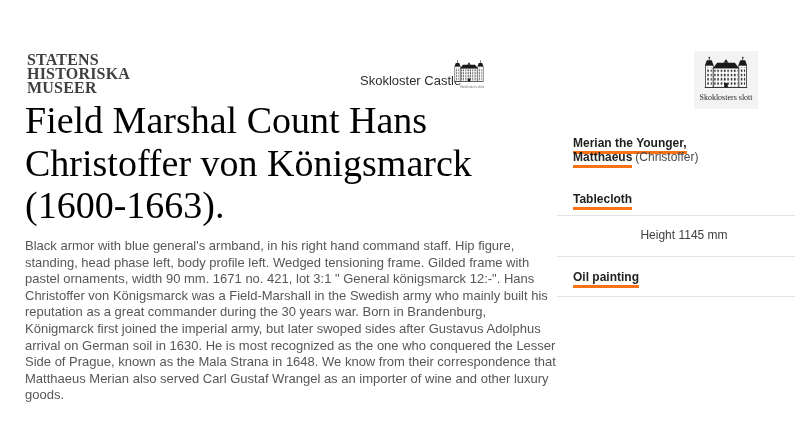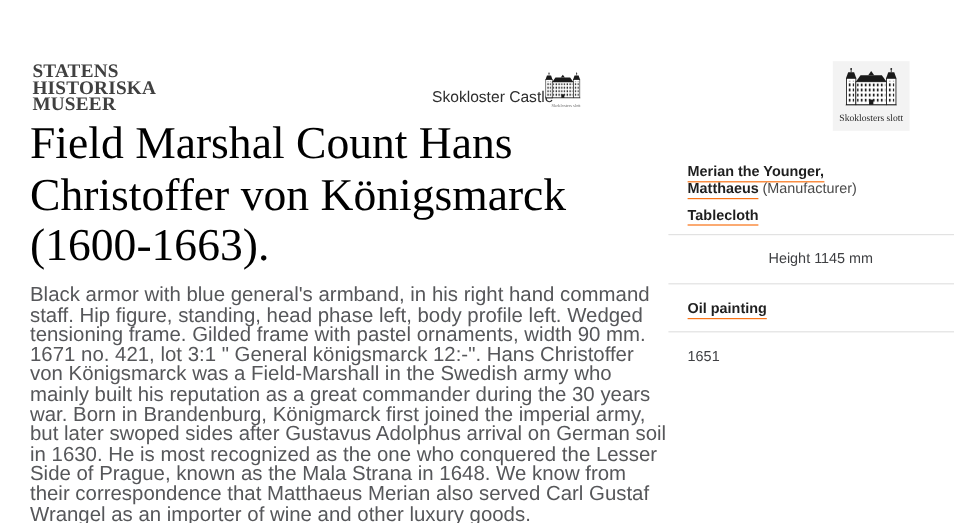--- a/index.html
+++ b/index.html
@@ -36,33 +36,33 @@
   }
 
   
   .article-title {
     position: absolute; left: 25px; top: 99px; width: 527px;
     font-family: "Liberation Serif", serif; font-weight: 400;
     font-size: 38px; line-height: 42.5px; color: #000;
   }
   .article-body {
     position: absolute; left: 25px; top: 238px; width: 531px;
-    font-size: 17px; line-height: 16.6px; color: #56575a;
+    font-size: 13px; line-height: 16.6px; color: #56575a;
   }
 
   
   .sidebar { position: absolute; left: 557px; top: 132px; width: 238px; }
   .sb-row { padding-left: 16px; font-size: 12px; color: #3f4043; line-height: 14px; }
   .sb-link {
     font-weight: 700; color: #1f1f1f;
-    border-bottom: 1px solid #f97316; padding-bottom: 1px; cursor: pointer;
+    border-bottom: 3px solid #f97316; padding-bottom: 1px; cursor: pointer;
   }
   .sb-role { color: #4a4a4a; margin-left: 3px; }
   .row-creator { margin-top: 4px; }
-  .row-type { margin-top: 8px; }
+  .row-type { margin-top: 28px; }
   .sb-divider { margin-top: 9px; border-top: 1px solid #e2e2e2; height: 0; }
   .row-dims { margin-top: 8px; line-height: 23px; text-align: center; }
   .row-technique { margin-top: 13px; }
   .divider-3 { margin-top: 12px; }
   .row-date { margin-top: 13px; }
 
   .castle-svg { display: inline-block; }
 </style>
 </head>
 <body>
@@ -115,38 +115,35 @@
   <div class="org-caption">Skoklosters slott</div>
 </div>
 
 <h1 class="article-title">Field Marshal Count Hans Christoffer von Königsmarck (1600-1663).</h1>
 
 <p class="article-body">Black armor with blue general's armband, in his right hand command staff. Hip figure, standing, head phase left, body profile left. Wedged tensioning frame. Gilded frame with pastel ornaments, width 90 mm. 1671 no. 421, lot 3:1 " General königsmarck 12:-". Hans Christoffer von Königsmarck was a Field-Marshall in the Swedish army who mainly built his reputation as a great commander during the 30 years war. Born in Brandenburg, Königmarck first joined the imperial army, but later swoped sides after Gustavus Adolphus arrival on German soil in 1630. He is most recognized as the one who conquered the Lesser Side of Prague, known as the Mala Strana in 1648. We know from their correspondence that Matthaeus Merian also served Carl Gustaf Wrangel as an importer of wine and other luxury goods.</p>
 
 <div class="sidebar">
 
   <div class="sb-row row-creator">
-    <span class="sb-link">Merian the Younger, Matthaeus</span><span class="sb-role">(Manufacturer)</span>
+    <span class="sb-link">Merian the Younger, Matthaeus</span><span class="sb-role">(Christoffer)</span>
   </div>
 
   <div class="sb-row row-type">
     <span class="sb-link">Tablecloth</span>
   </div>
 
   <div class="sb-divider"></div>
 
   <div class="sb-row row-dims">
     <div>Height 1145 mm</div>
   </div>
 
   <div class="sb-divider"></div>
 
   <div class="sb-row row-technique">
     <span class="sb-link">Oil painting</span>
   </div>
 
   <div class="sb-divider divider-3"></div>
 
-  <div class="sb-row row-date">
-    <span>1651</span>
-  </div>
 
 </div>
 
 </body></html>

